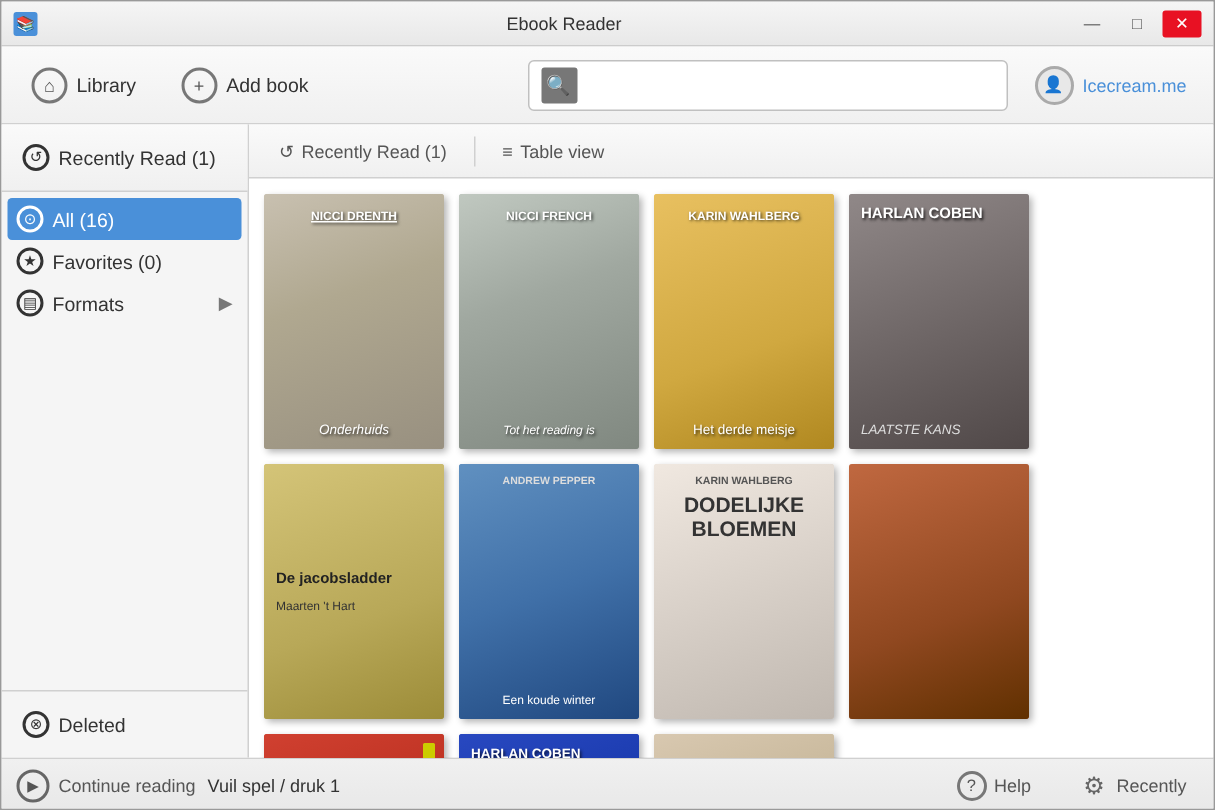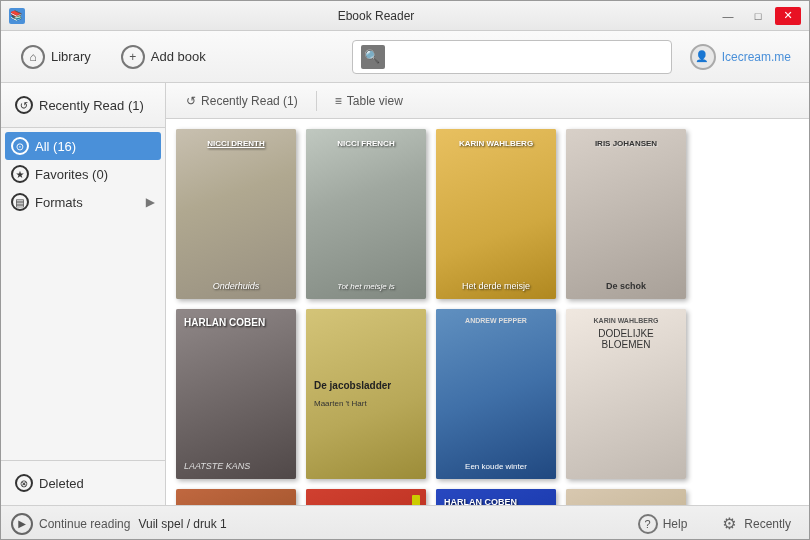--- a/index.html
+++ b/index.html
@@ -452,46 +452,36 @@
           </div>
         </div>
       </div>
 
       <div class="book-cover book-2">
         <div class="book-inner">
           <div style="width:100%;height:100%;background:linear-gradient(160deg,#c0c8c0 0%,#a0a8a0 40%,#808880 100%);display:flex;flex-direction:column;align-items:center;justify-content:flex-end;padding:8px;">
             <div style="position:absolute;top:10px;left:0;right:0;text-align:center;">
               <div style="font-size:8px;color:#fff;font-weight:bold;text-shadow:1px 1px 2px rgba(0,0,0,0.7);">NICCI FRENCH</div>
             </div>
-            <div style="font-size:8px;color:#fff;text-align:center;font-style:italic;text-shadow:1px 1px 2px rgba(0,0,0,0.7);">Tot het meisje is</div>
+            <div style="font-size:8px;color:#fff;text-align:center;font-style:italic;text-shadow:1px 1px 2px rgba(0,0,0,0.7);">Tot het reading is</div>
           </div>
         </div>
       </div>
 
       <div class="book-cover book-3">
         <div class="book-inner">
           <div style="width:100%;height:100%;background:linear-gradient(160deg,#e8c060 0%,#d0a840 60%,#b08820 100%);display:flex;flex-direction:column;align-items:center;justify-content:flex-end;padding:8px;">
             <div style="position:absolute;top:10px;left:0;right:0;text-align:center;">
               <div style="font-size:8px;color:#fff;font-weight:bold;text-shadow:1px 1px 2px rgba(0,0,0,0.7);">KARIN WAHLBERG</div>
             </div>
             <div style="font-size:9px;color:#fff;font-weight:normal;text-shadow:1px 1px 2px rgba(0,0,0,0.7);">Het derde meisje</div>
           </div>
         </div>
       </div>
 
-      <div class="book-cover book-4">
-        <div class="book-inner">
-          <div style="width:100%;height:100%;background:linear-gradient(160deg,#d8d0c8 0%,#c0b8b0 50%,#a8a098 100%);display:flex;flex-direction:column;align-items:center;justify-content:flex-end;padding:8px;">
-            <div style="position:absolute;top:10px;left:0;right:0;text-align:center;">
-              <div style="font-size:8px;color:#333;font-weight:bold;text-shadow:1px 1px 1px rgba(255,255,255,0.5);">IRIS JOHANSEN</div>
-            </div>
-            <div style="font-size:9px;color:#333;text-align:center;font-weight:bold;">De schok</div>
-          </div>
-        </div>
-      </div>
 
       <div class="book-cover book-5">
         <div class="book-inner">
           <div style="width:100%;height:100%;background:linear-gradient(160deg,#908888 0%,#706868 50%,#504848 100%);display:flex;flex-direction:column;align-items:flex-start;justify-content:flex-start;padding:8px;">
             <div style="font-size:10px;color:#fff;font-weight:bold;text-shadow:1px 1px 2px rgba(0,0,0,0.8);line-height:1.2;">HARLAN COBEN</div>
             <div style="position:absolute;bottom:8px;left:8px;font-size:9px;color:#ddd;font-style:italic;">LAATSTE KANS</div>
           </div>
         </div>
       </div>
 
@@ -512,21 +502,21 @@
             </div>
             <div style="font-size:8px;color:#fff;text-align:center;">Een koude winter</div>
           </div>
         </div>
       </div>
 
       <div class="book-cover book-8">
         <div class="book-inner">
           <div style="width:100%;height:100%;background:linear-gradient(160deg,#f0e8e0 0%,#d8d0c8 50%,#c0b8b0 100%);display:flex;flex-direction:column;align-items:center;justify-content:flex-start;padding:8px;">
             <div style="font-size:7px;color:#555;font-weight:bold;text-align:center;">KARIN WAHLBERG</div>
-            <div style="font-size:10px;color:#333;text-align:center;font-weight:normal;margin-top:4px;">DODELIJKE BLOEMEN</div>
+            <div style="font-size:14px;color:#333;text-align:center;font-weight:bold;margin-top:4px;">DODELIJKE BLOEMEN</div>
           </div>
         </div>
       </div>
 
       <div class="book-cover book-9">
         <div class="book-inner">
           <div style="width:100%;height:100%;background:linear-gradient(160deg,#c06840 0%,#904820 60%,#603000 100%);display:flex;flex-direction:column;align-items:center;justify-content:center;padding:8px;">
             
           </div>
         </div>

